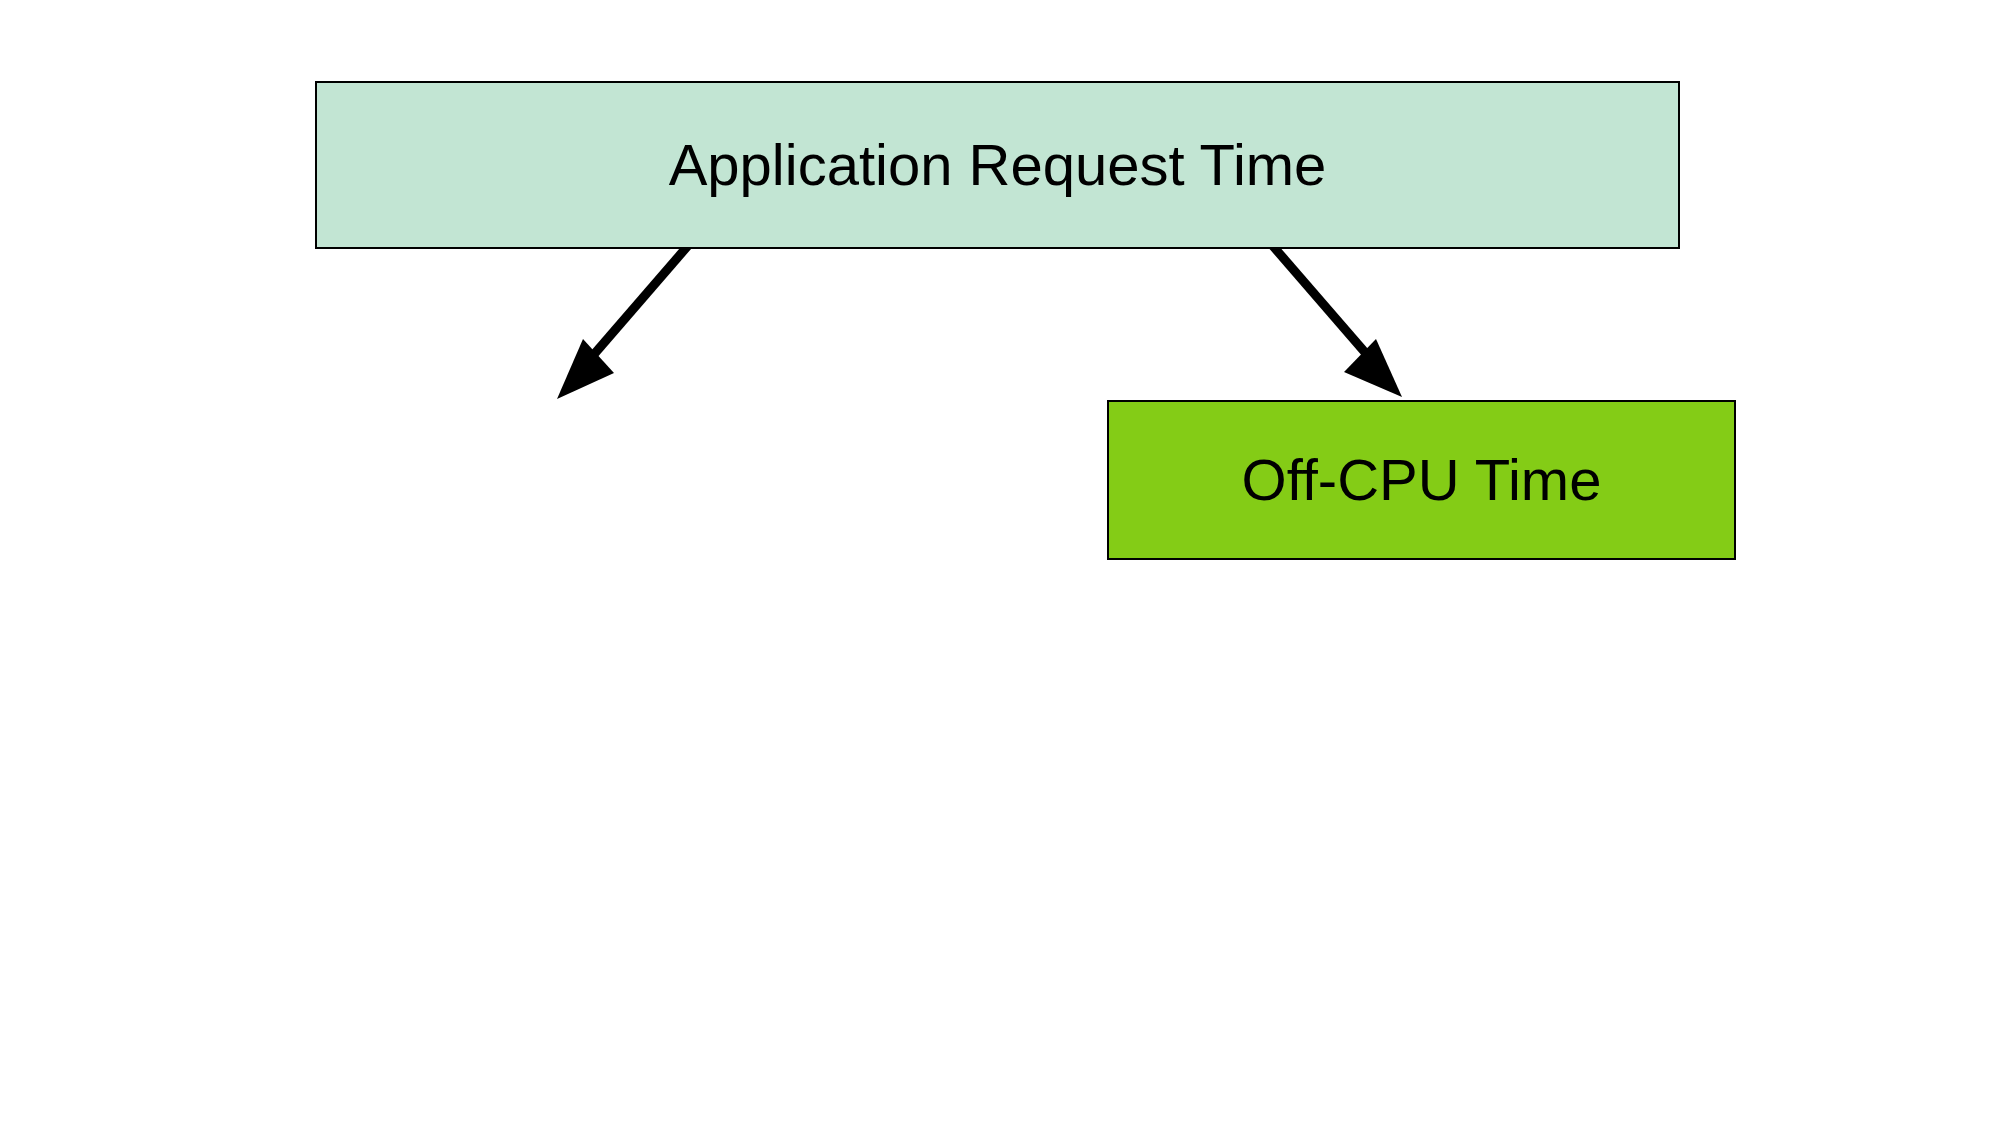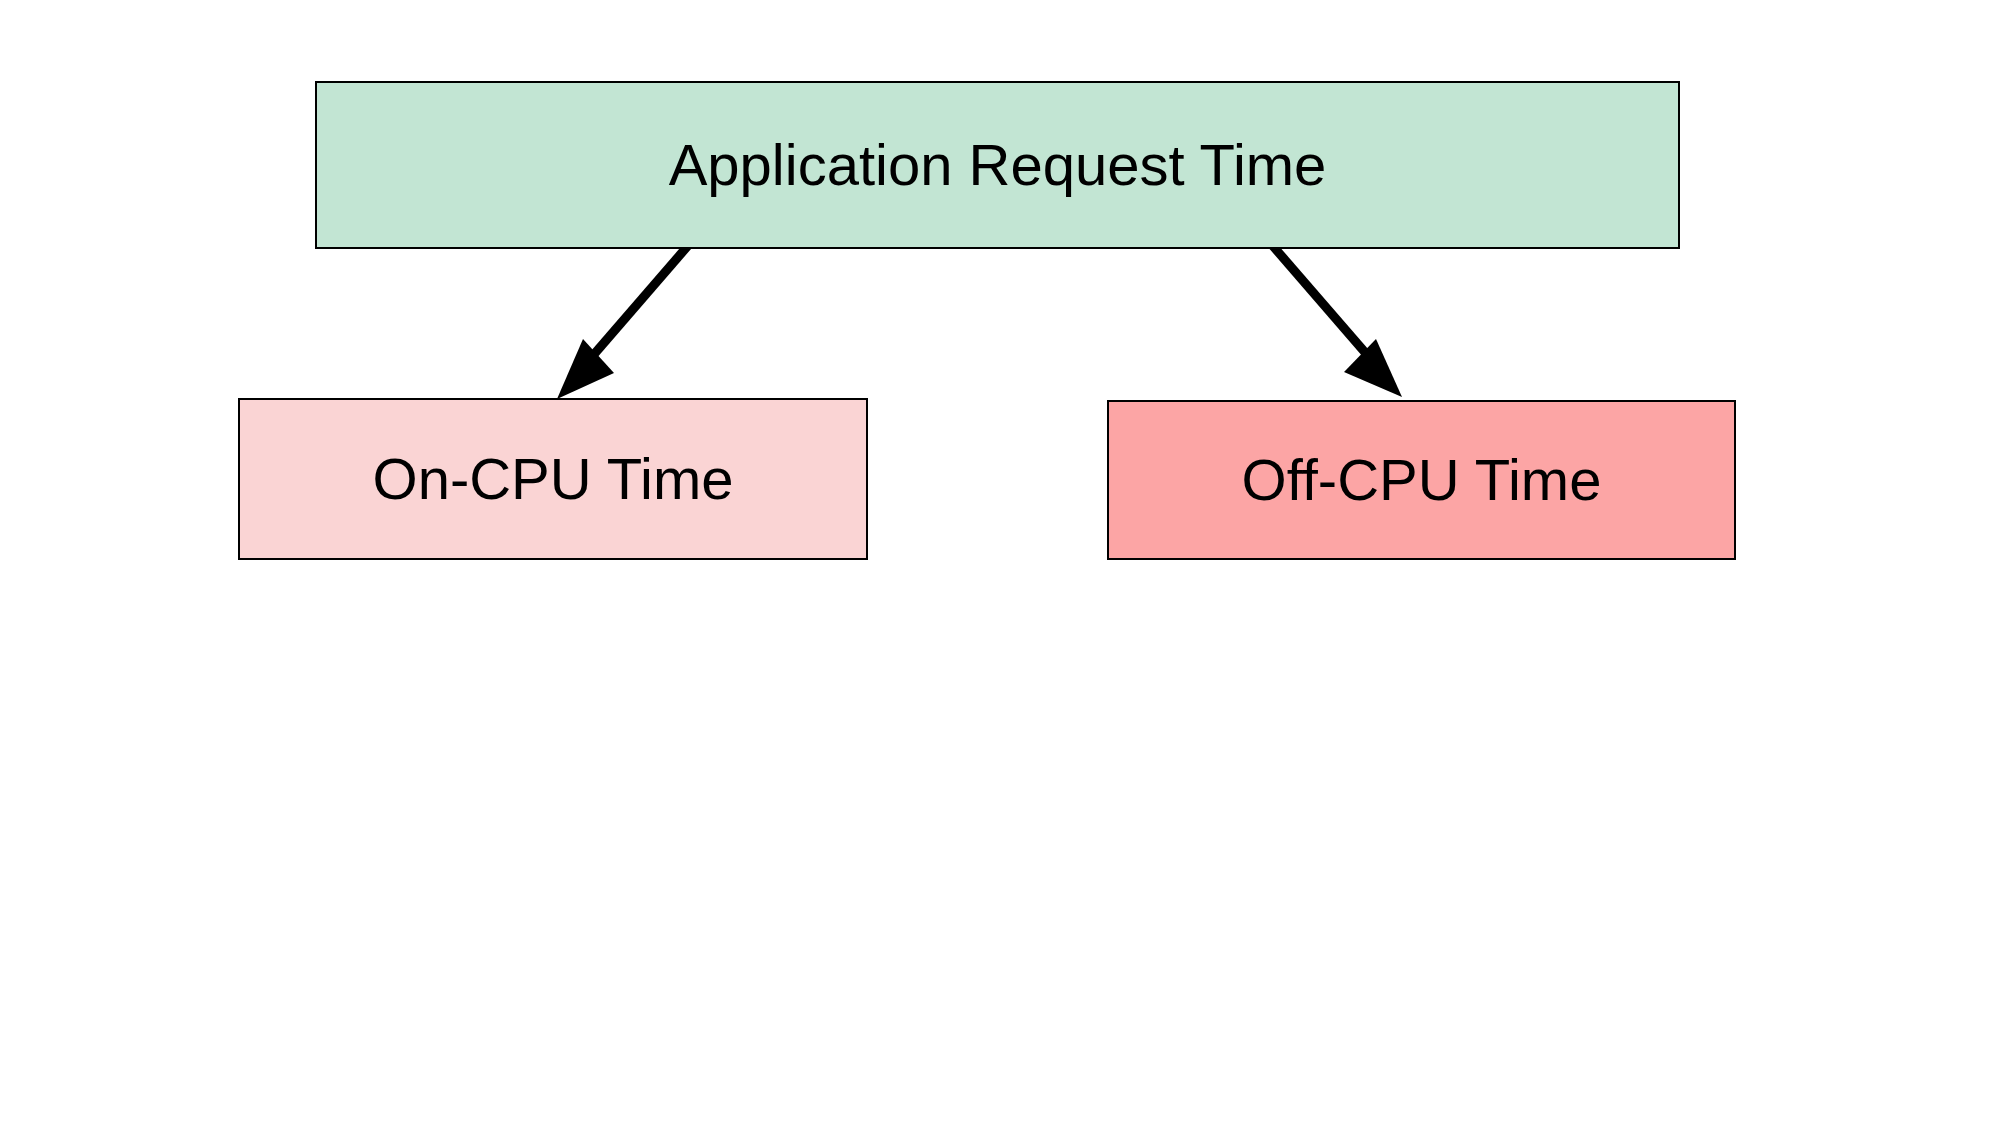--- a/index.html
+++ b/index.html
@@ -83,21 +83,18 @@
     <g>
       <line class="edge-line" x1="1266" y1="238" x2="1382" y2="372"></line>
       <polygon class="edge-head" points="1402,397 1376,339 1344,372"></polygon>
     </g>
   </svg>
 
   <div class="node" id="node-root" style="left: 315px; top: 81px; width: 1365px; height: 168px; background: rgb(194, 229, 211); border-color: rgb(0, 0, 0);">
     <span>Application Request Time</span>
   </div>
 
-  <div class="node" id="node-oncpu" style="left: 238px; top: 398px; width: 630px; height: 162px; background: rgb(250, 212, 212); border-color: rgb(0, 0, 0);">
-    <span>On-CPU Time</span>
-  </div>
 
-  <div class="node" id="node-offcpu" style="left: 1107px; top: 400px; width: 629px; height: 160px; background: #fca5a5; border-color: rgb(0, 0, 0);">
+  <div class="node" id="node-offcpu" style="left: 1107px; top: 400px; width: 629px; height: 160px; background: #84cc16; border-color: rgb(0, 0, 0);">
     <span>Off-CPU Time</span>
   </div>
 
 </div>
 
 </body></html>

